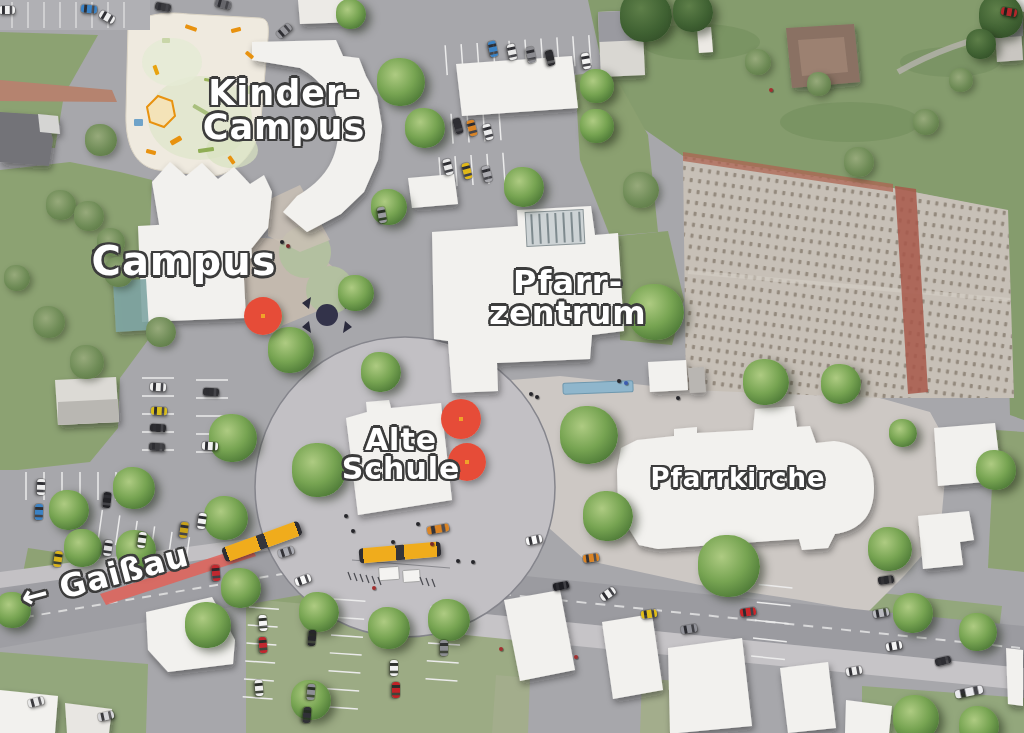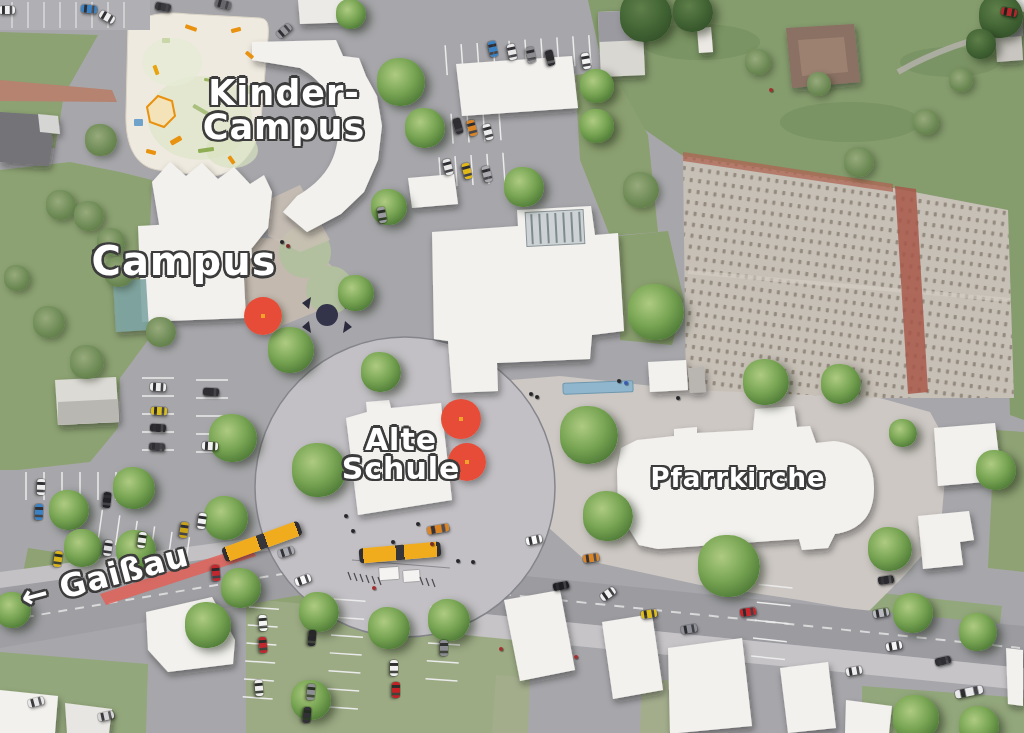--- a/index.html
+++ b/index.html
@@ -340,19 +340,21 @@
       <div class="pmark" style="left: 225.5px; top: 158px; width: 9px; height: 4px; background: rgb(232, 146, 15); transform: rotate(55deg);"></div>
       <div class="pmark" style="left: 246px; top: 86px; width: 8px; height: 8px; background: rgb(205, 217, 174); transform: rotate(0deg);"></div>
       <div class="pmark" style="left: 161px; top: 37.5px; width: 8px; height: 5px; background: rgb(201, 214, 168); transform: rotate(0deg);"></div>
       <div class="pmark" style="left: 191px; top: 108px; width: 18px; height: 4px; background: rgb(169, 191, 125); transform: rotate(30deg);"></div>
     </div>
 
 <div id="labels">
   <div class="map-label" style="left:283px;top:110px;font-size:35px;transform:translate(-50%,-50%);">Kinder-
 Campus</div>
   <div class="map-label" style="left:183px;top:262px;font-size:40px;transform:translate(-50%,-50%);">Campus</div>
+  <div class="map-label" style="left:567px;top:298px;font-size:32px;transform:translate(-50%,-50%);">Pfarr-
+zentrum</div>
   <div class="map-label" style="left:400px;top:454px;font-size:30px;transform:translate(-50%,-50%);">Alte
 Schule</div>
   <div class="map-label" style="left:737px;top:479px;font-size:26px;transform:translate(-50%,-50%);">Pfarrkirche</div>
   <div class="map-label" style="left:104px;top:577px;font-size:32px;transform:translate(-50%,-50%) rotate(-15deg);">← Gaißau</div>
 </div>
 
 </div>
 
 </body></html>

